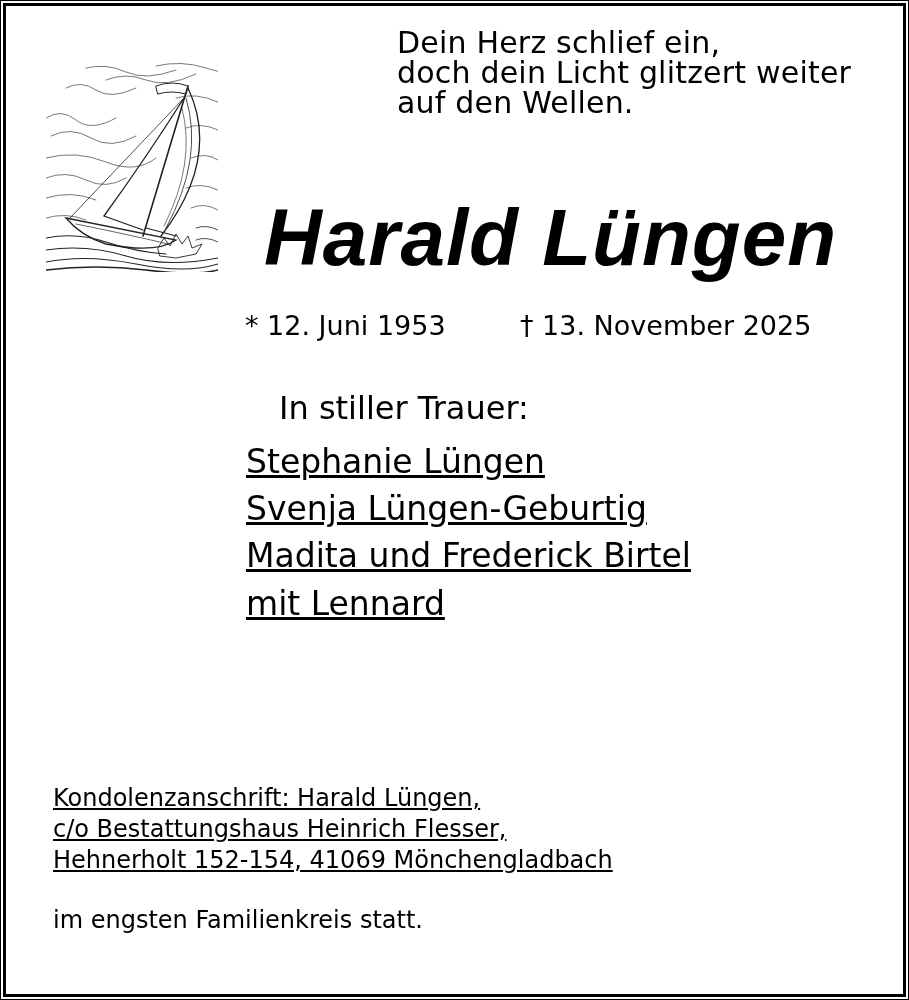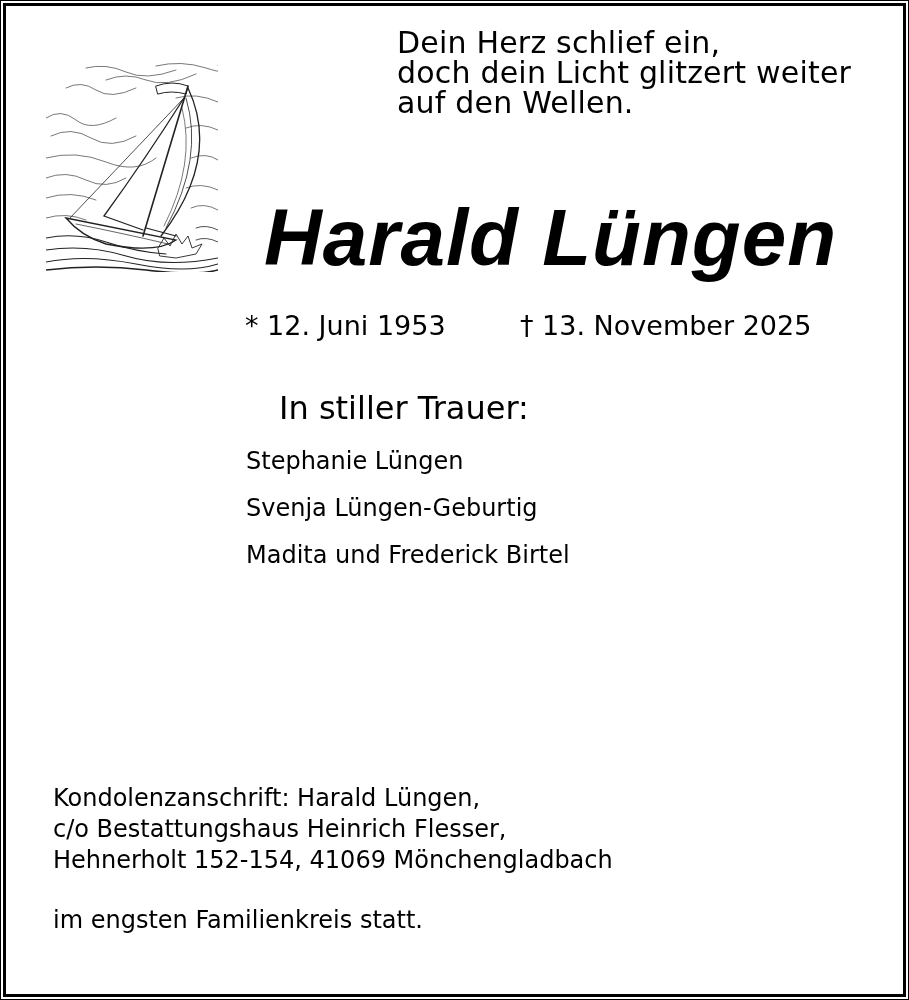--- a/index.html
+++ b/index.html
@@ -12,24 +12,24 @@
     .illustration { position: absolute; left: 46px; top: 58px; width: 172px; height: 214px; }
     .verse { position: absolute; left: 397px; top: 28px; font-size: 30px; line-height: 30px;
              letter-spacing: 0.2px; }
     .verse div { white-space: nowrap; }
     .deceased-name { position: absolute; left: 244px; top: 190px; font-size: 80px; font-weight: bold;
                      font-style: italic; letter-spacing: 1px; white-space: nowrap;
                      font-family: "Liberation Sans", "DejaVu Sans", sans-serif; line-height: 96px; margin-left: 20px; }
     .dates { position: absolute; left: 245px; top: 308px; font-size: 27px; line-height: 36px; white-space: nowrap; }
     .dates .death { position: absolute; left: 275px; top: 0; text-align: right; }
     .mourning-label { position: absolute; left: 245px; top: 390px; font-size: 32px; line-height: 36px; white-space: nowrap; margin-left: 34px; }
-    .mourners { position: absolute; left: 246px; top: 438px; font-size: 24px; line-height: 47.2px; }
+    .mourners { position: absolute; left: 246px; top: 438px; font-size: 33px; line-height: 47.2px; text-decoration: underline; }
     .mourners div { white-space: nowrap; }
     .condolence { position: absolute; left: 53px; top: 783px; font-size: 24px; line-height: 31px; }
-    .condolence div { white-space: nowrap; }
+    .condolence div { white-space: nowrap; text-decoration: underline; }
     .notice { position: absolute; left: 53px; top: 904px; font-size: 24px; line-height: 32px; }
     .notice div { white-space: nowrap; }
   </style>
 </head>
 <body>
 
 <div class="frame-outer"></div>
 <div class="frame-inner"></div>
 
 <div class="illustration">
@@ -94,20 +94,21 @@
   <span>* 12. Juni 1953</span>
   <span class="death">† 13. November 2025</span>
 </div>
 
 <div class="mourning-label">In stiller Trauer:</div>
 
 <div class="mourners">
   <div>Stephanie Lüngen</div>
   <div>Svenja Lüngen-Geburtig</div>
   <div>Madita und Frederick Birtel</div>
+  <div>mit Lennard</div>
 </div>
 
 <div class="condolence">
   <div>Kondolenzanschrift: Harald Lüngen,</div>
   <div>c/o Bestattungshaus Heinrich Flesser,</div>
   <div>Hehnerholt 152-154, 41069 Mönchengladbach</div>
 </div>
 
 <div class="notice">
   <div>im engsten Familienkreis statt.</div>

